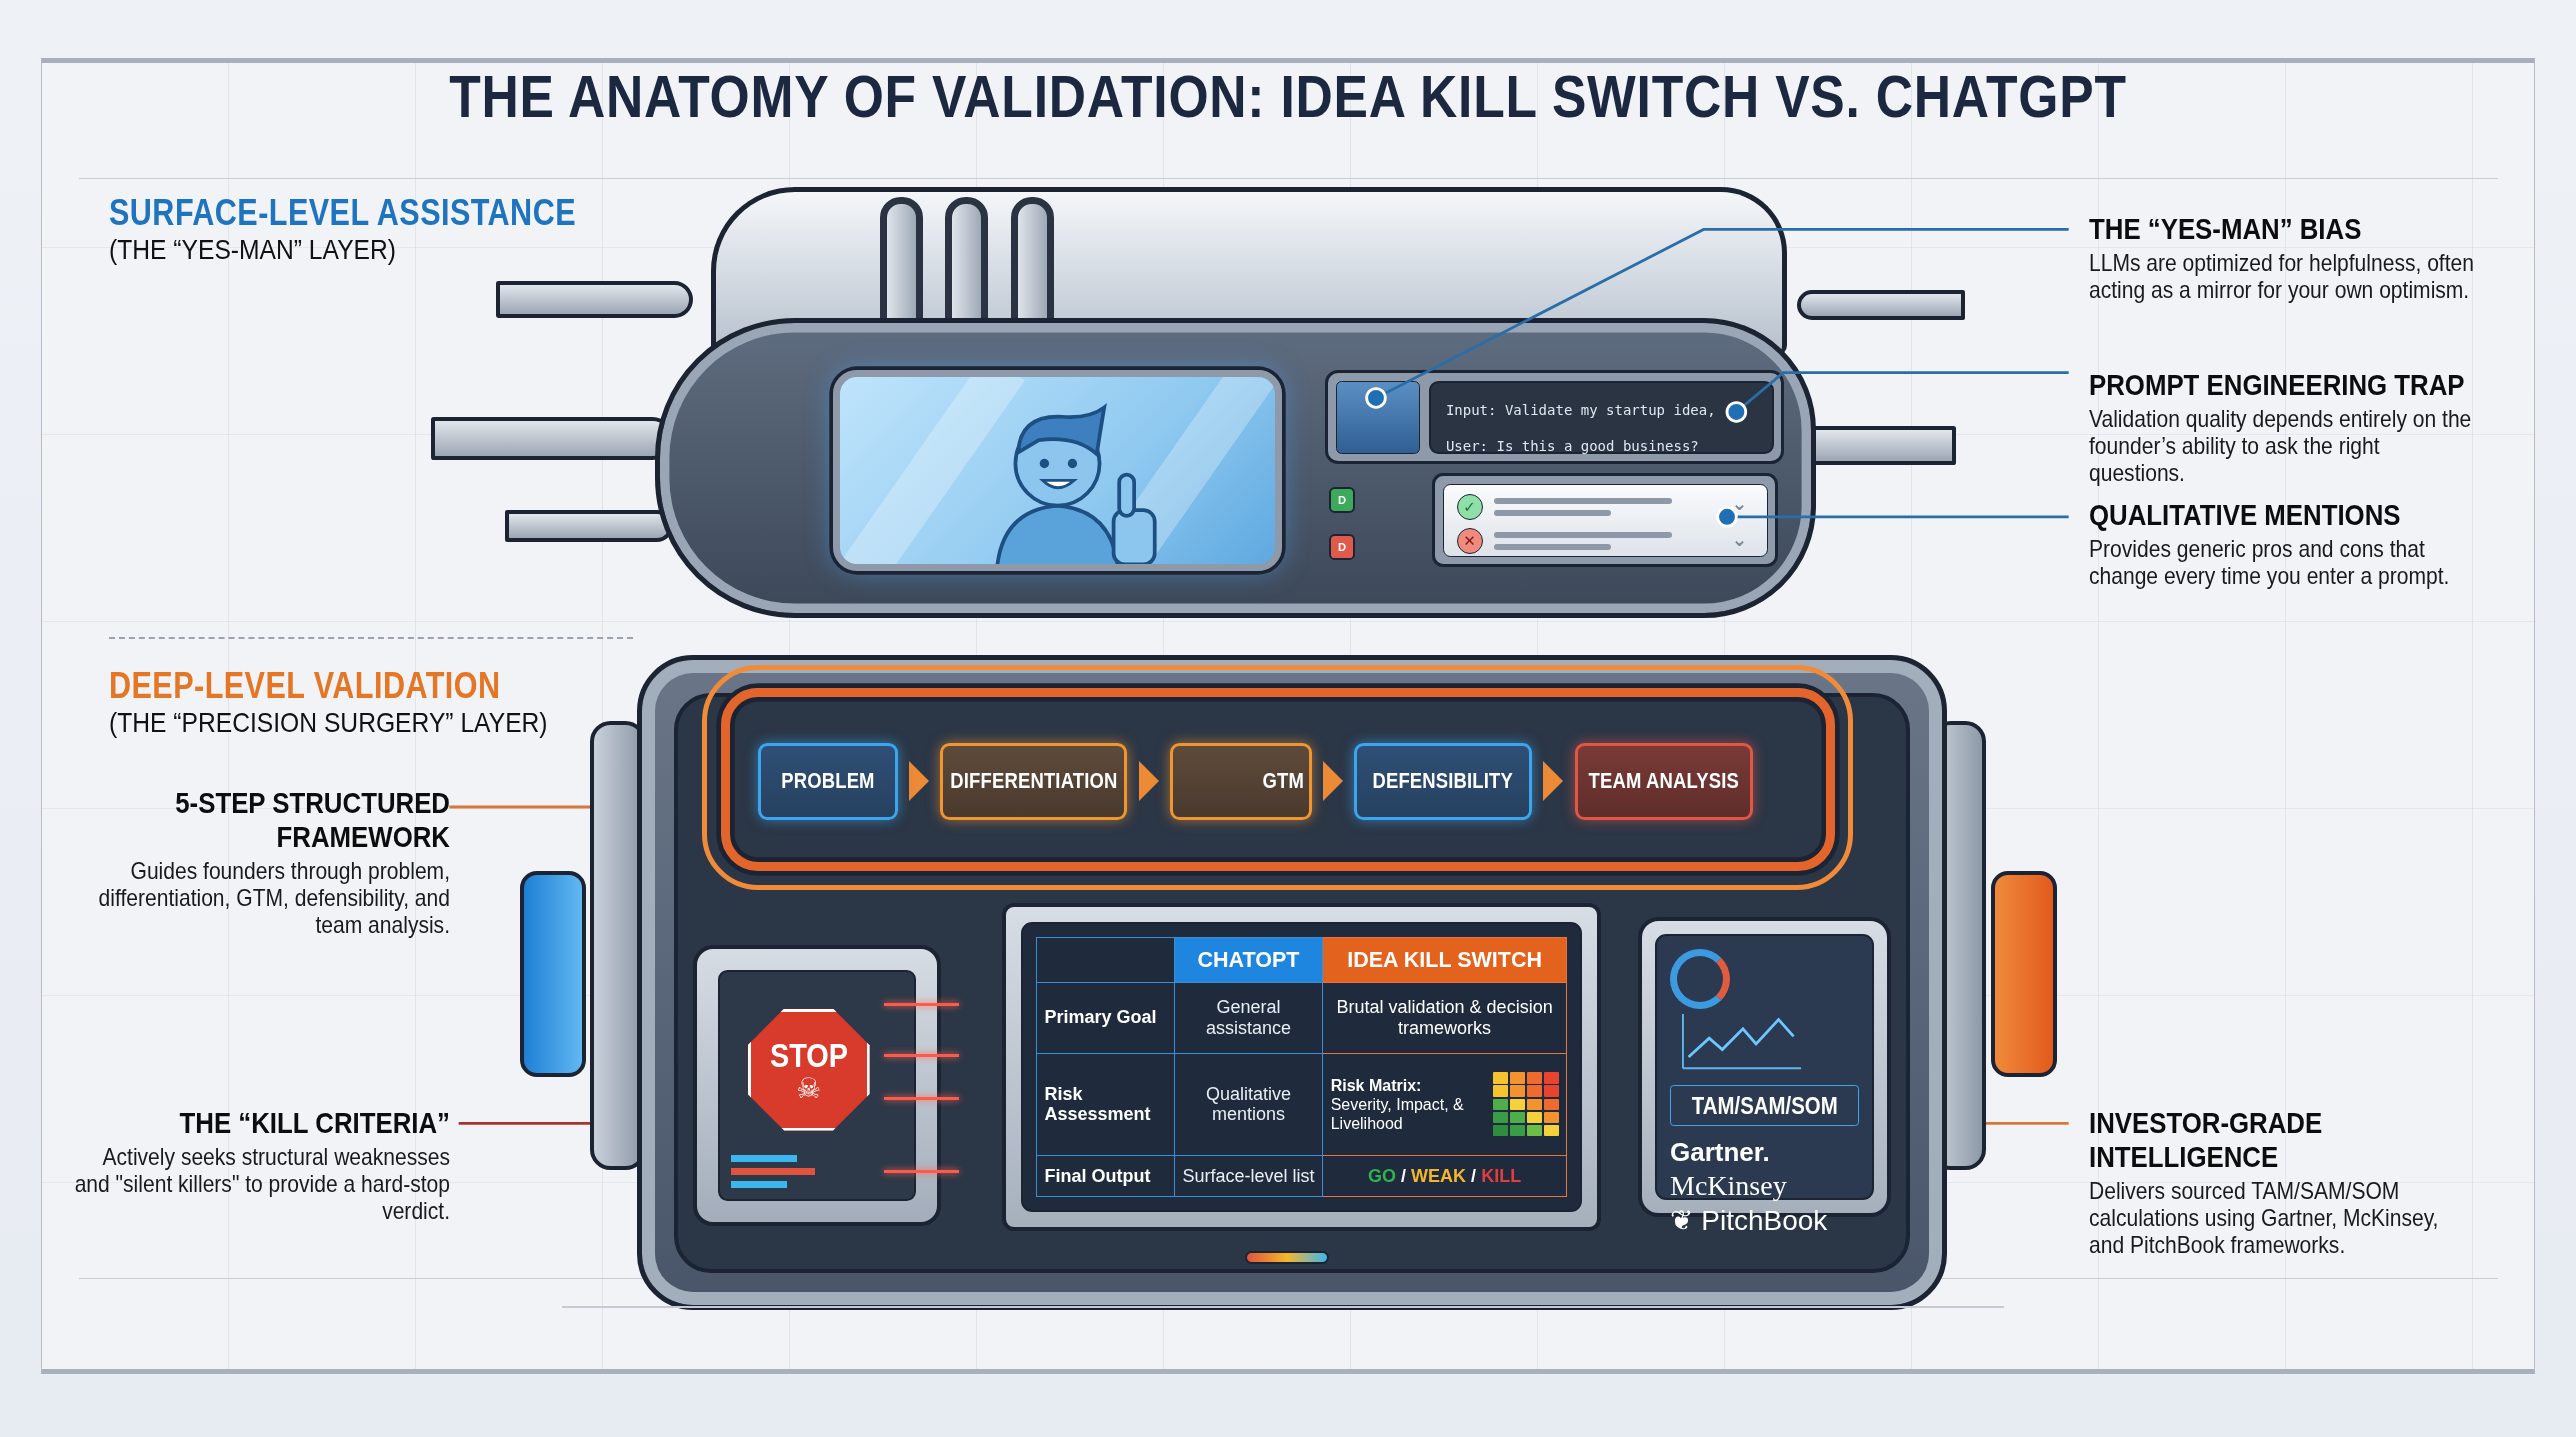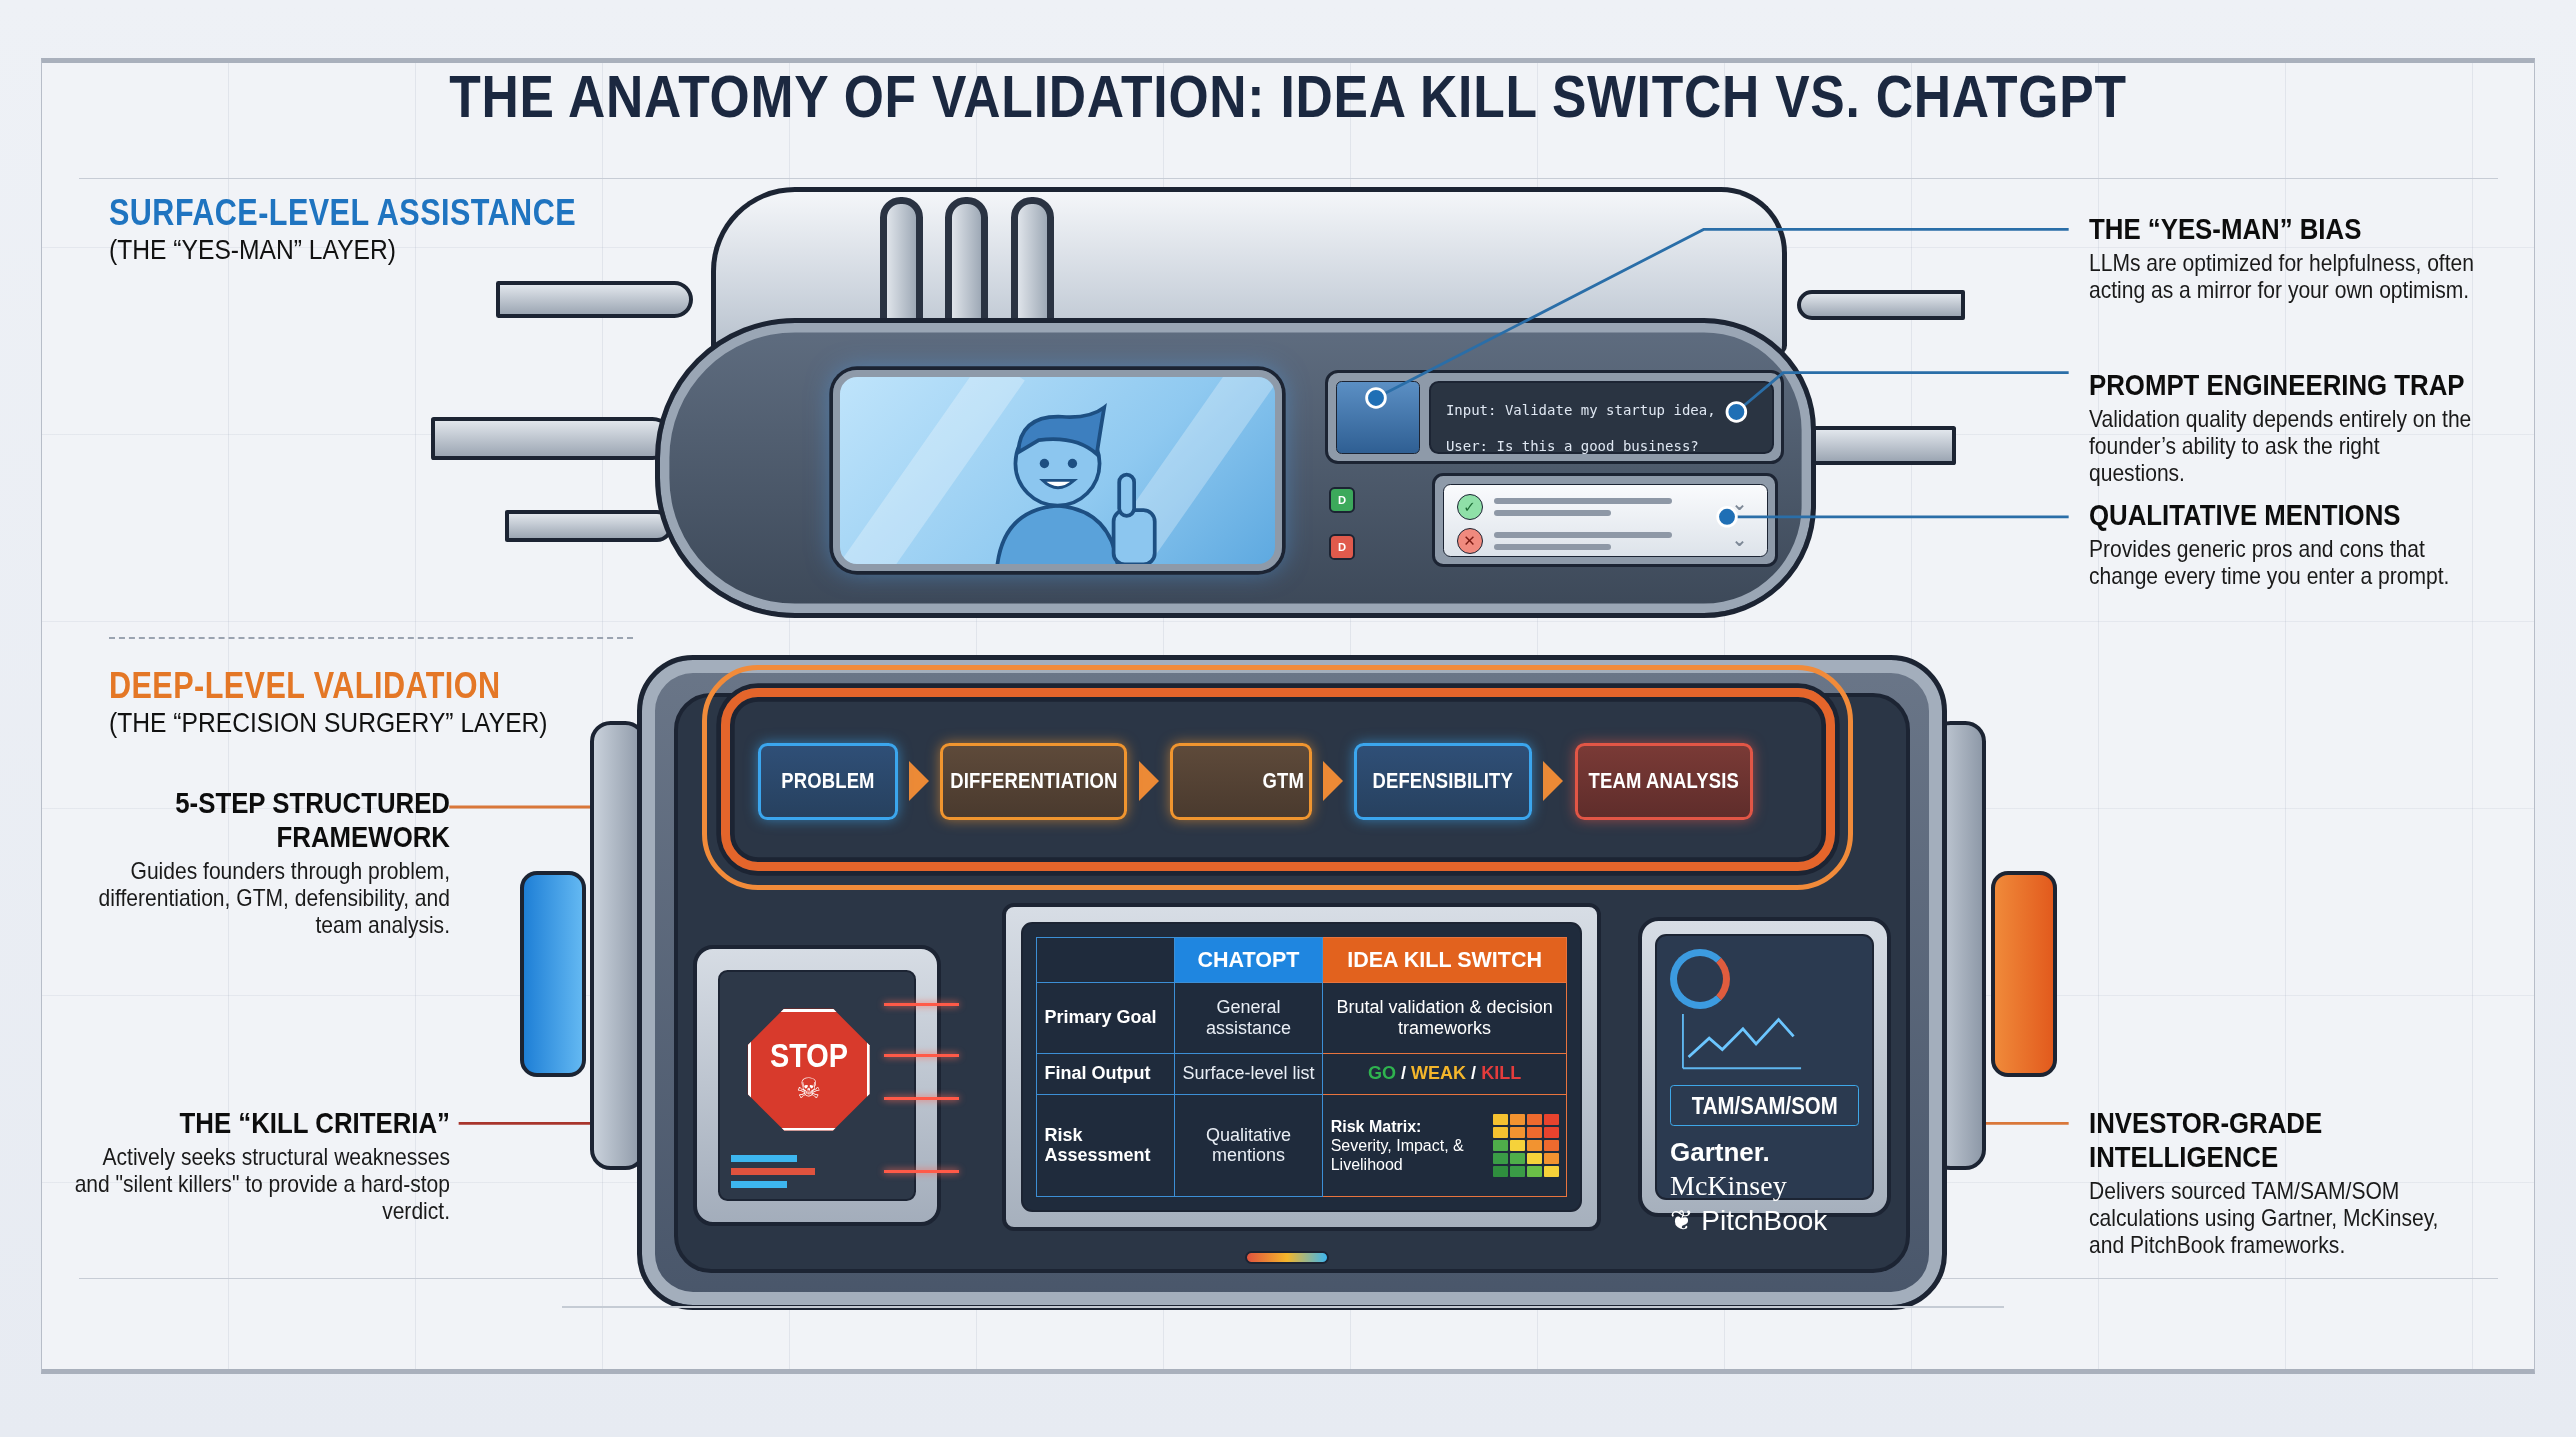--- a/index.html
+++ b/index.html
@@ -396,31 +396,20 @@
         <tbody>
             <tr>
           <th></th>
           <th class="gpt">CHATOPT</th>
           <th class="iks">IDEA KILL SWITCH</th>
         </tr>
         <tr>
           <td class="rowlabel">Primary Goal</td>
           <td class="gptc">General assistance</td>
           <td class="iks">Brutal validation &amp; decision trameworks</td>
-        </tr>
-        <tr>
-          <td class="rowlabel">Final Output</td>
-          <td class="gptc">Surface-level list</td>
-          <td class="iks verdict">
-            <span style="color:#2fb34f;">GO</span>
-            <span>/</span>
-            <span style="color:#f4b62b;">WEAK</span>
-            <span>/</span>
-            <span style="color:#e43c3c;">KILL</span>
-          </td>
         </tr>
         <tr>
           <td class="rowlabel">Risk Assessment</td>
           <td class="gptc">Qualitative mentions</td>
           <td class="iks">
             <div class="risk-wrap">
               <div style="font-size:16px; line-height:19px;">
                 <b>Risk Matrix:</b><br>
                 <span>Severity, Impact, &amp; Livelihood</span>
               </div>
@@ -442,20 +431,31 @@
                     <div style="background: rgb(246, 210, 58);"></div>
                     <div style="background: rgb(242, 147, 48);"></div>
                     <div style="background: rgb(47, 142, 62);"></div>
                     <div style="background: rgb(58, 156, 70);"></div>
                     <div style="background: rgb(107, 191, 71);"></div>
                     <div style="background: rgb(246, 210, 58);"></div>
                   </div>
             </div>
           </td>
         </tr>
+        <tr>
+          <td class="rowlabel">Final Output</td>
+          <td class="gptc">Surface-level list</td>
+          <td class="iks verdict">
+            <span style="color:#2fb34f;">GO</span>
+            <span>/</span>
+            <span style="color:#f4b62b;">WEAK</span>
+            <span>/</span>
+            <span style="color:#e43c3c;">KILL</span>
+          </td>
+        </tr>
       </tbody>
         </table>
     </div>
   </div>
 
   <div class="intel-panel">
     <div class="intel-screen">
       <div class="gauge"></div>
       <svg class="mini-chart" viewBox="0 0 130 64">
         <polyline points="2,60 2,2" stroke="#5fb6ee" stroke-width="2" fill="none"></polyline>

